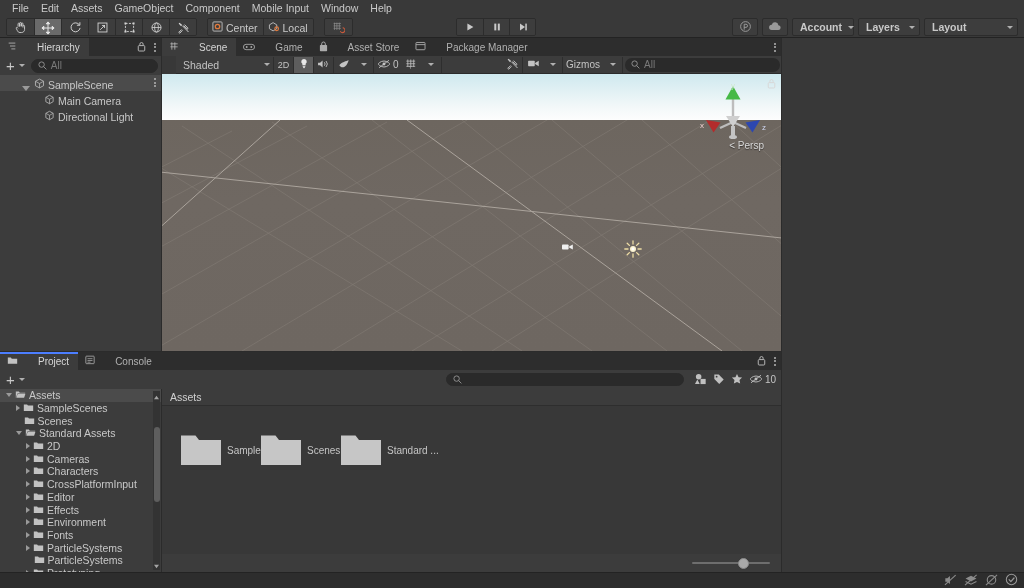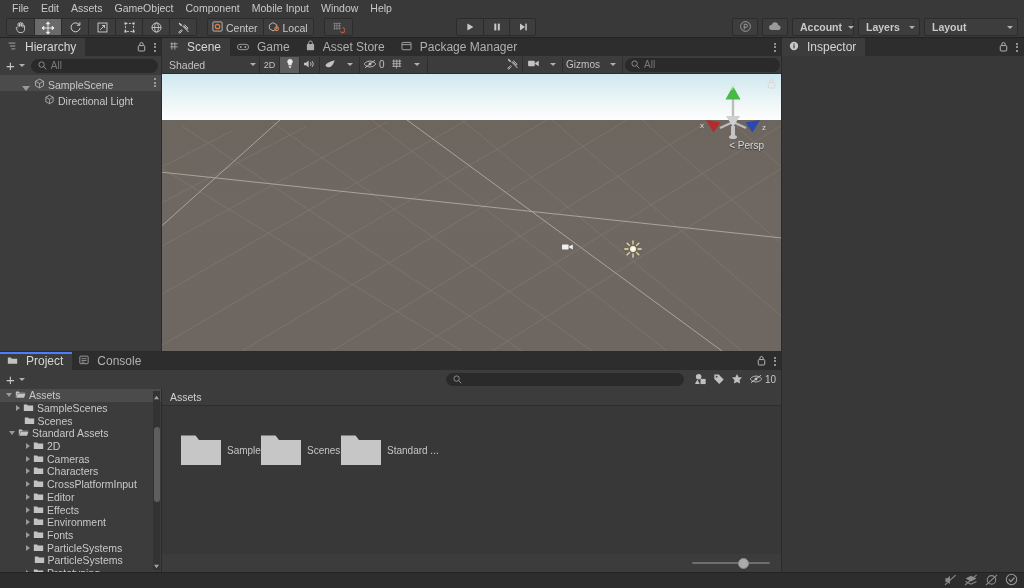--- a/index.html
+++ b/index.html
@@ -81,22 +81,22 @@
   .caret { width: 0; height: 0; border-left: 3px solid transparent;
     border-right: 3px solid transparent; border-top: 3.5px solid #b0b0b0; margin-left: 6px; }
 
   
   .panel { position: absolute; background: #383838; }
   .tabrow {
     height: 18px; background: #2d2d2d; display: flex; align-items: flex-end;
     position: relative;
   }
   .tab {
-    height: 18px; display: flex; align-items: center; gap: 8px;
-    padding: 0 9px 0 7px; font-size: 12px; color: #b0b0b0;
+    height: 18px; display: flex; align-items: center; gap: 20px;
+    padding: 0 9px 0 7px; font-size: 10px; color: #b0b0b0;
     background: #2d2d2d; white-space: nowrap;
   }
   .tab.active { background: #3c3c3c; color: #d6d6d6; }
   .tab.active.blue { box-shadow: inset 0 2px 0 #4c7eff; }
   .tabrow .tab-right {
     position: absolute; right: 4px; top: 0; height: 18px;
     display: flex; align-items: center; gap: 6px;
   }
   .kebab { display: flex; flex-direction: column; gap: 1.5px; align-items: center; padding: 0 2px; }
   .kebab i { width: 2px; height: 2px; background: #b5b5b5; border-radius: 50%; display: block; }
@@ -123,21 +123,21 @@
   .h-row .twisty {
     width: 0; height: 0; border-left: 4px solid transparent; border-right: 4px solid transparent;
     border-top: 5px solid #9a9a9a; margin-right: 1px;
   }
   .h-row .kebab-sm { position: absolute; right: 4px; top: 3px; }
 
   
   #scene { left: 162px; top: 38px; width: 620px; height: 314px; background: #383838; }
   .sc-toolbar {
     height: 18px; background: #3c3c3c; display: flex; align-items: center;
-    padding: 0 2px; gap: 0; border-bottom: 1px solid #2b2b2b;
+    padding: 0 2px; gap: 0; border-bottom: 1px solid #2b2b2b; margin-left: 14px;
   }
   .sc-drop {
     height: 16px; background: #3c3c3c; display: flex; align-items: center;
     justify-content: space-between; padding: 0 3px 0 5px; font-size: 10.5px;
     color: #c3c3c3; border-right: 1px solid #2e2e2e; min-width: 0;
   }
   .sc-btn {
     height: 16px; min-width: 20px; display: flex; align-items: center; justify-content: center;
     padding: 0 3px; background: #3c3c3c; border-right: 1px solid #2e2e2e; font-size: 10px; color: #c3c3c3;
   }
@@ -458,20 +458,29 @@
             <path d="M6 1.2L10.4 3.6v4.8L6 10.8 1.6 8.4V3.6z" fill="none" stroke="#bdbdbd" stroke-width="0.9"></path>
             <path d="M1.6 3.6L6 6m0 0l4.4-2.4M6 6v4.8" fill="none" stroke="#bdbdbd" stroke-width="0.8"></path>
           </svg>
         </span>
         <span>SampleScene</span>
         <span class="kebab kebab-sm">
             <i></i>
             <i></i>
             <i></i>
           </span>
+      </div>
+      <div class="h-row" style="padding-left:44px">
+        <span>
+          <svg width="11" height="11" viewBox="0 0 12 12">
+            <path d="M6 1.4l4 2.2v4.8L6 10.6 2 8.4V3.6z" fill="none" stroke="#b8b8b8" stroke-width="0.9"></path>
+            <path d="M2 3.6L6 5.8l4-2.2M6 5.8v4.8" fill="none" stroke="#b8b8b8" stroke-width="0.8"></path>
+          </svg>
+        </span>
+        <span>Main Camera</span>
       </div>
       <div class="h-row" style="padding-left:44px">
         <span>
           <svg width="11" height="11" viewBox="0 0 12 12">
             <path d="M6 1.4l4 2.2v4.8L6 10.6 2 8.4V3.6z" fill="none" stroke="#b8b8b8" stroke-width="0.9"></path>
             <path d="M2 3.6L6 5.8l4-2.2M6 5.8v4.8" fill="none" stroke="#b8b8b8" stroke-width="0.8"></path>
           </svg>
         </span>
         <span>Directional Light</span>
       </div>
@@ -696,48 +705,20 @@
       <div class="persp-label">&lt; Persp</div>
       <div class="lock-sm">
         <svg width="9" height="11" viewBox="0 0 10 12">
           <rect x="1.4" y="5" width="7.2" height="6" rx="1" fill="none" stroke="#d8d8d8" stroke-width="1.1"></rect>
           <path d="M3.2 5V3.4a1.8 1.8 0 0 1 3.6 0V5" fill="none" stroke="#d8d8d8" stroke-width="1.1"></path>
         </svg>
       </div>
     </div>
   </div>
 
-  <div class="panel" id="inspector">
-    <div class="tabrow">
-      <div class="tab active">
-        <span>
-          <svg width="10" height="10" viewBox="0 0 12 12">
-            <circle cx="6" cy="6" r="5" fill="#c8c8c8"></circle>
-            <rect x="5.3" y="4.8" width="1.4" height="4" fill="#3c3c3c"></rect>
-            <rect x="5.3" y="2.9" width="1.4" height="1.4" fill="#3c3c3c"></rect>
-          </svg>
-        </span>
-        <span>Inspector</span>
-      </div>
-      <div class="tab-right">
-        <span>
-          <svg width="9" height="11" viewBox="0 0 10 12">
-            <rect x="1.4" y="5" width="7.2" height="6" rx="1" fill="none" stroke="#b5b5b5" stroke-width="1.1"></rect>
-            <path d="M3.2 5V3.4a1.8 1.8 0 0 1 3.6 0V5" fill="none" stroke="#b5b5b5" stroke-width="1.1"></path>
-          </svg>
-        </span>
-        <span class="kebab">
-            <i></i>
-            <i></i>
-            <i></i>
-          </span>
-      </div>
-    </div>
-    <div style="width:242px;height:296px;background:#383838"></div>
-  </div>
 
   <div class="panel" id="project">
     <div class="tabrow">
       <div class="tab active blue">
         <span>
           <svg width="11" height="9" viewBox="0 0 12 10">
             <path d="M0.8 8.6V1.8h3.4l1 1.2h6v5.6z" fill="#c2c2c2"></path>
           </svg>
         </span>
         <span>Project</span>
@@ -836,21 +817,21 @@
         </div>
         <div class="t-row" style="padding-left:16px">
           <span class="tw none"></span>
           <span>
             <svg width="11" height="9" viewBox="0 0 12 10">
                 <path d="M0.8 8.8V1.6h3.6l1 1.2h5.8v6z" fill="#c2c2c2"></path>
               </svg>
           </span>
           <span>Scenes</span>
         </div>
-        <div class="t-row" style="padding-left:9px">
+        <div class="t-row" style="padding-left:16px">
           <span class="tw open"></span>
           <span>
             <svg width="11" height="9" viewBox="0 0 12 10">
                 <path d="M0.8 8.6V1.8h3.4l1 1.2h6v1H2.6L1 8.6z" fill="#c2c2c2"></path>
                 <path d="M2.8 4.4h8.6L10 8.6H1.4z" fill="#c2c2c2"></path>
               </svg>
           </span>
           <span>Standard Assets</span>
         </div>
         <div class="t-row" style="padding-left:26px">

